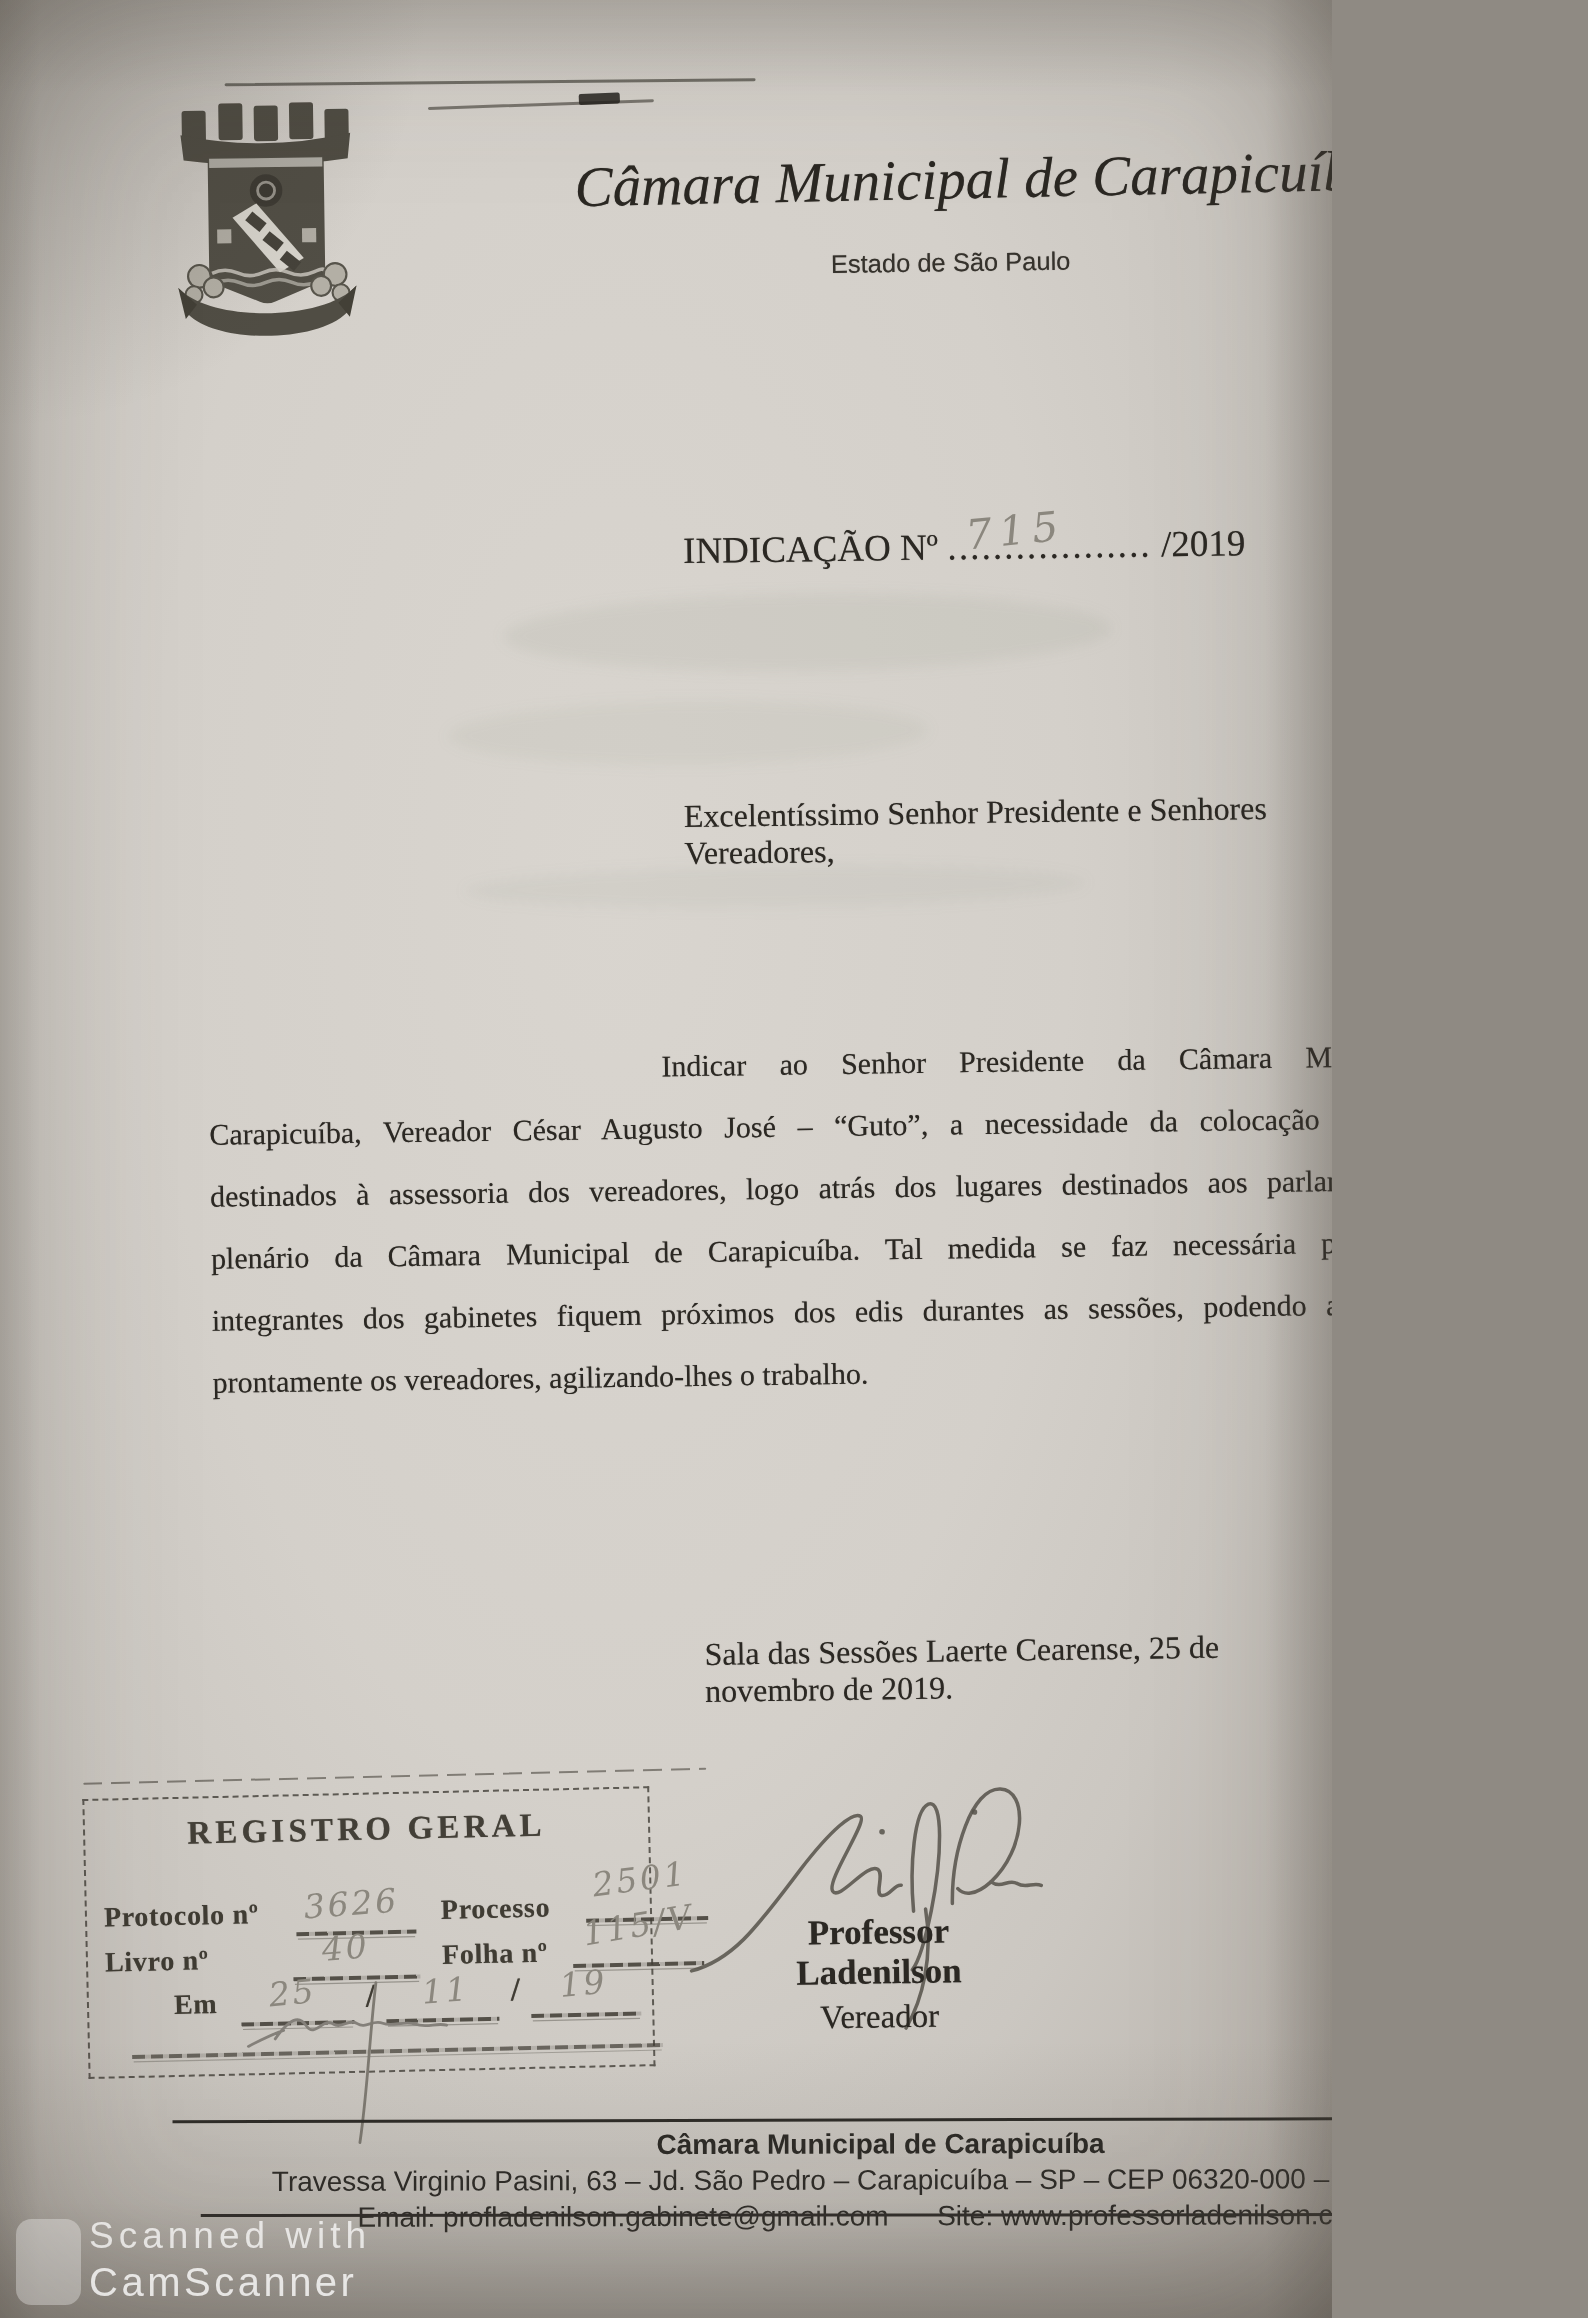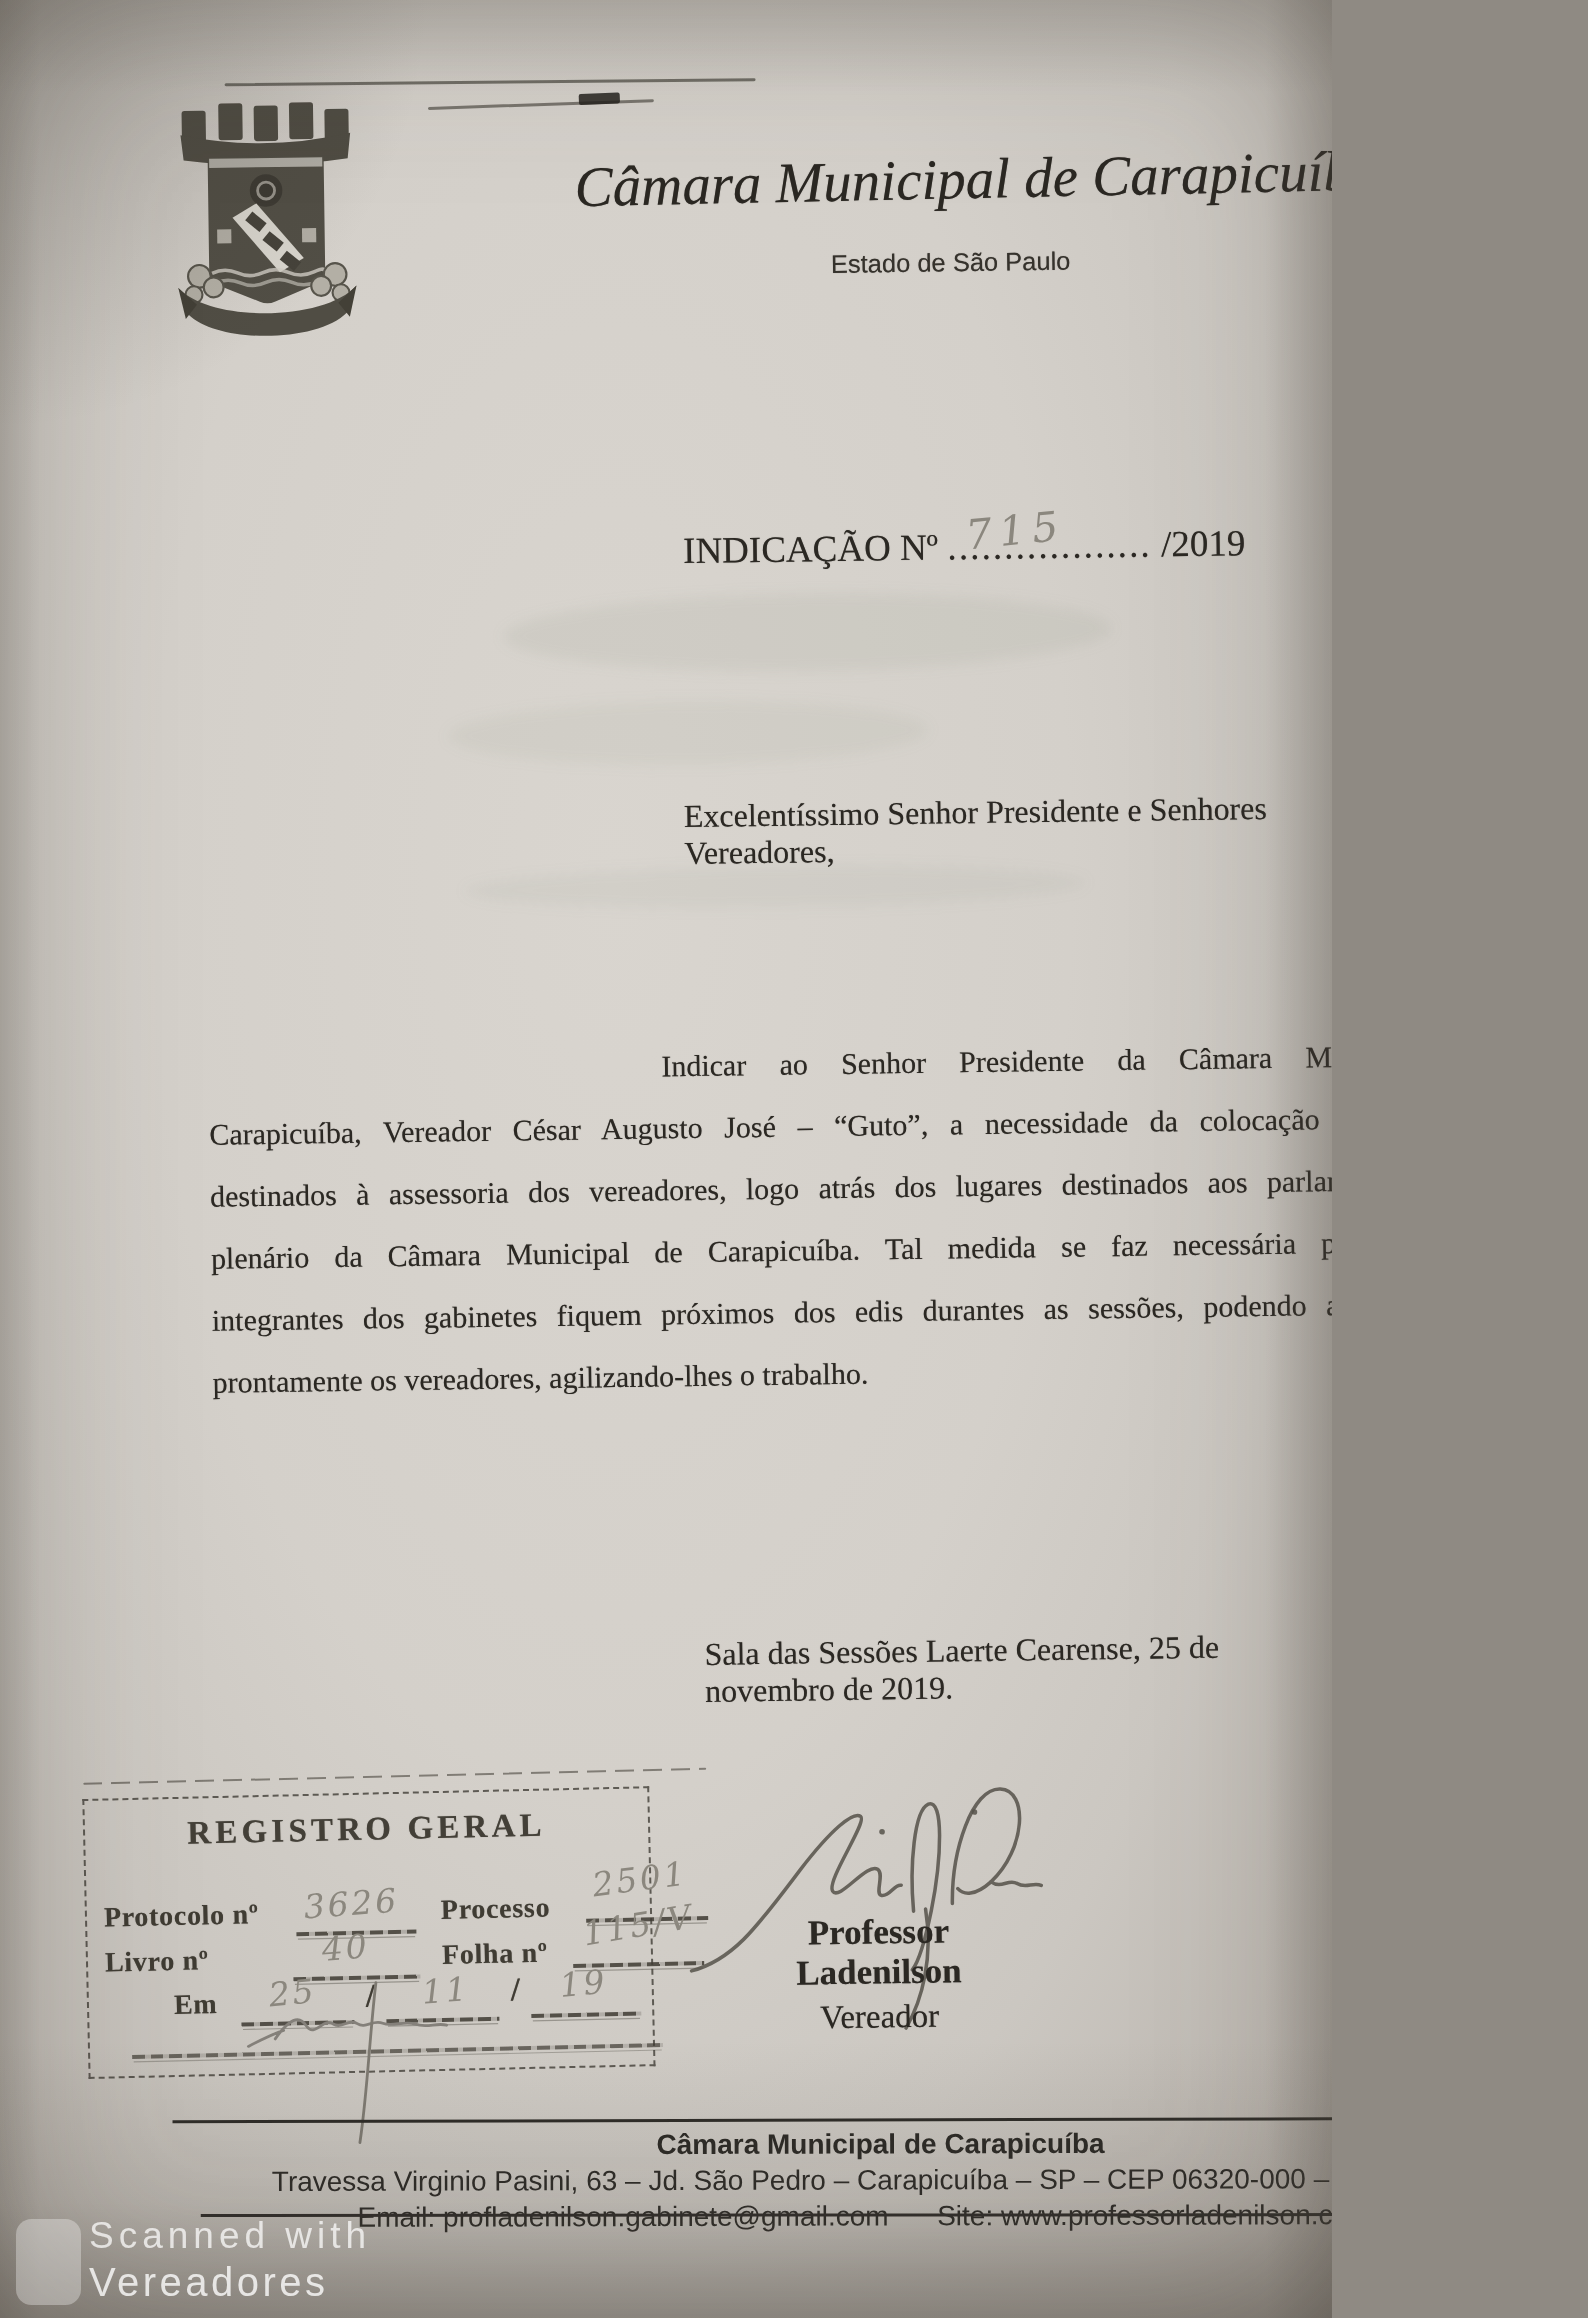--- a/index.html
+++ b/index.html
@@ -178,17 +178,17 @@
       </div>
     </div>
     <div class="abs" style="left:198px;top:2214px;width:1283px;height:2.8px;background:#2e2c28;transform:rotate(.1deg);"></div>
   </div>
 
   <div class="shade"></div>
 
   <div class="abs" style="z-index:60;left:0;top:2208px;width:495px;height:110px;">
     <div style="position:absolute;left:15.6px;top:11.3px;width:65px;height:86px;border-radius:15.6px;background:rgba(255,255,255,.32);"></div>
     <div class="sans" style="position:absolute;left:89px;top:7px;font-size:37px;font-weight:300;letter-spacing:5px;color:rgba(255,255,255,.72);">Scanned with</div>
-    <div class="sans" style="position:absolute;left:89px;top:52px;font-size:40px;font-weight:400;letter-spacing:3.5px;color:rgba(255,255,255,.78);">Vereadores</div>
+    <div class="sans" style="position:absolute;left:89px;top:52px;font-size:40px;font-weight:400;letter-spacing:3.5px;color:rgba(255,255,255,.78);">CamScanner</div>
   </div>
 
 </div>
 
 
 </body></html>

